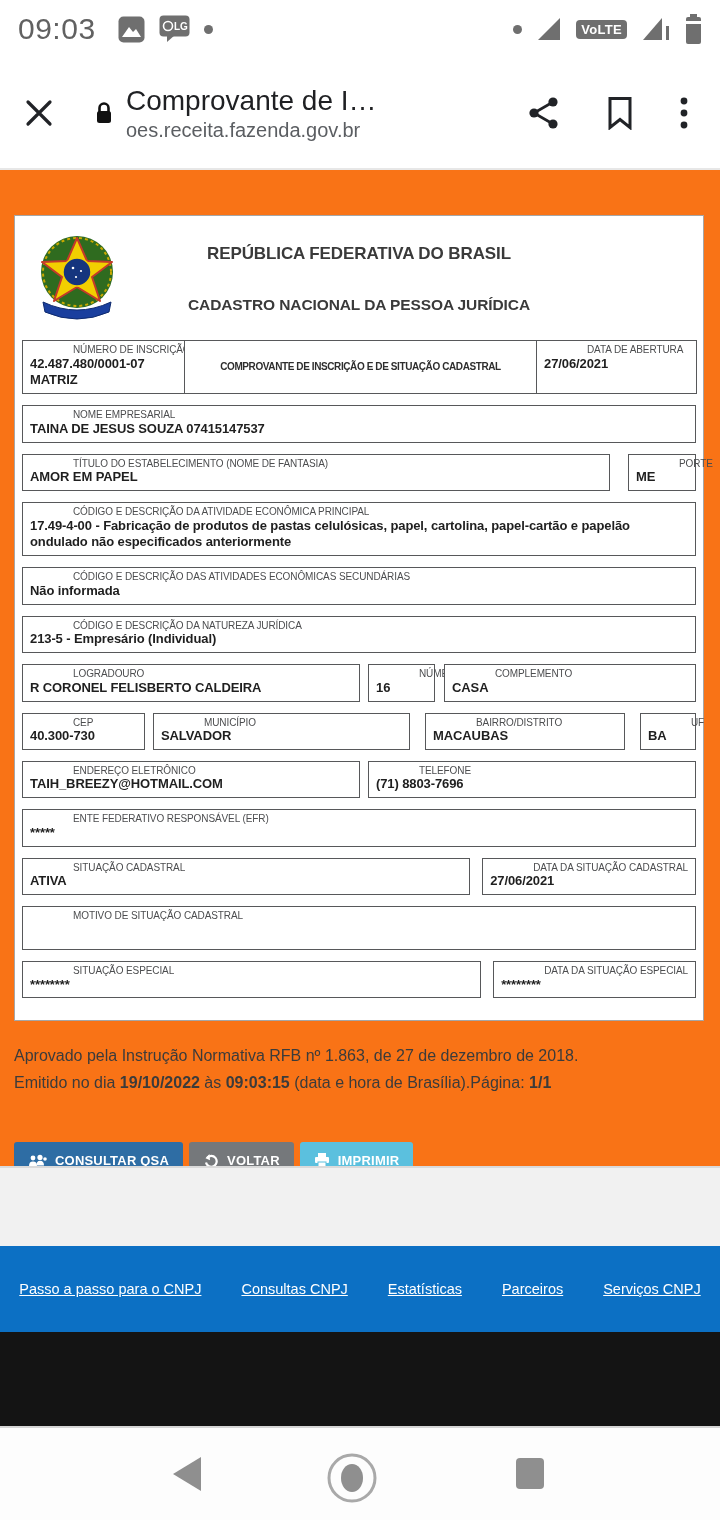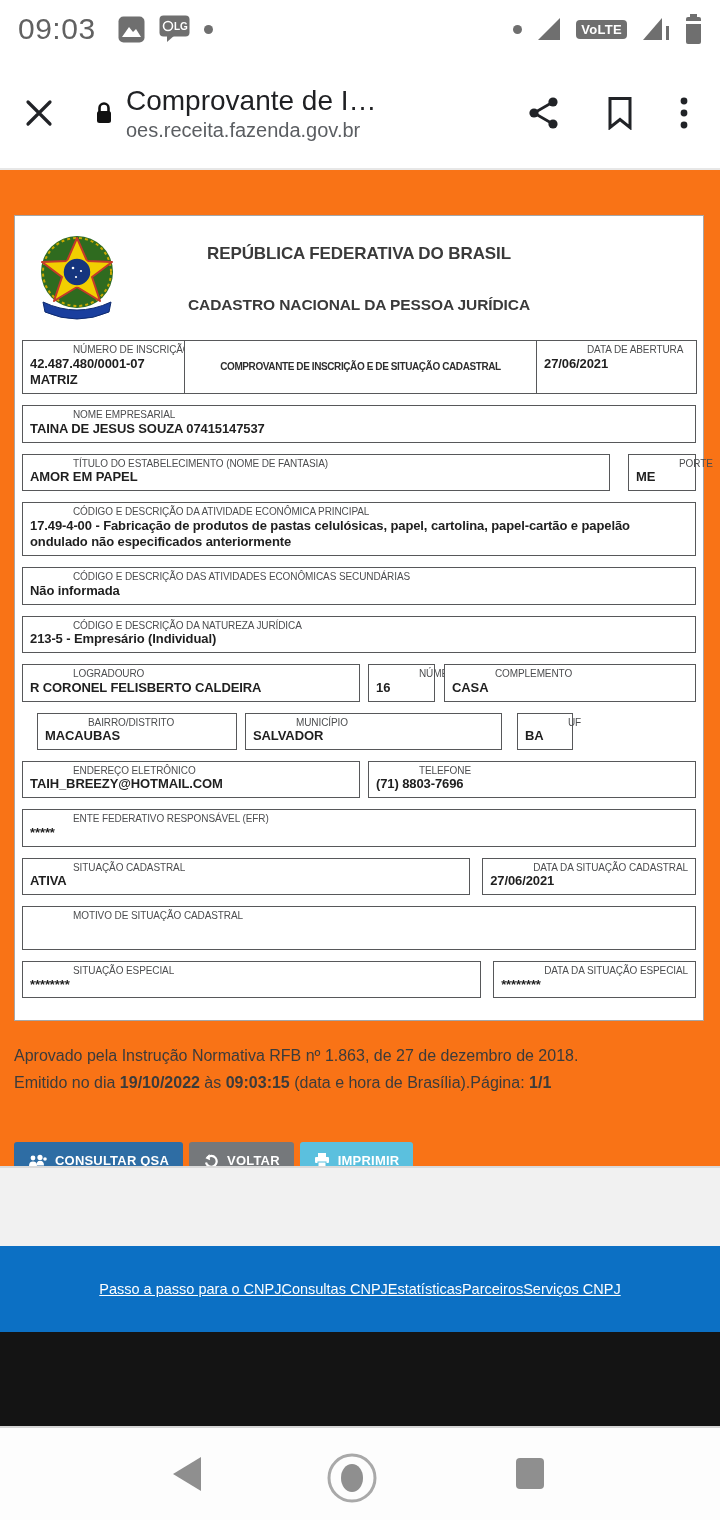--- a/index.html
+++ b/index.html
@@ -60,21 +60,21 @@
   .btn-row { display:flex; gap:6px; margin:50px 0 0 14px; }
   .btn { display:inline-flex; align-items:center; gap:8px; height:37px; padding:0 14px;
     border:none; border-radius:3px; color:#fff; font-weight:bold; font-size:13px;
     font-family:"Liberation Sans", sans-serif; letter-spacing:0.2px; cursor:pointer; }
   .btn-primary { background:#2e6da4; }
   .btn-gray { background:#75787b; }
   .btn-info { background:#5bc0de; }
 
   
   .graystrip { height:80px; background:#f1f1f1; border-top:2px solid #dadada; }
-  .bluefooter { height:86px; background:#0c70c4; display:flex; align-items:center; justify-content:center; }
+  .bluefooter { height:86px; background:#0c70c4; display:flex; align-items:center; justify-content:center; gap:40px; }
   .bluefooter a { color:#fff; font-size:14.5px; text-decoration:underline; white-space:nowrap; }
   .blackband { height:94px; background:#141414; }
 
   
   .navbar { height:94px; background:#fdfdfd; border-top:2px solid #d6d6d6; position:relative; }
   .nav-back { position:absolute; left:173px; top:29px; width:0; height:0;
     border-top:17px solid transparent; border-bottom:17px solid transparent; border-right:28px solid #8f8f8f; }
   .nav-home { position:absolute; left:326px; top:24px; }
   .nav-recents { position:absolute; left:516px; top:30px; width:28px; height:31px; border-radius:4px; background:#8f8f8f; }
   .icon { display:inline-block; line-height:0; }
@@ -249,27 +249,31 @@
             <div class="lbl">NÚMERO</div>
             <div class="val">16</div>
           </div>
           <div class="cell w-compl">
             <div class="lbl">COMPLEMENTO</div>
             <div class="val">CASA</div>
           </div>
         </div>
 
         <div class="row">
+          <div class="cell w-cep">
+            <div class="lbl">CEP</div>
+            <div class="val">40.300-730</div>
+          </div>
+          <div class="cell w-munic">
+            <div class="lbl">MUNICÍPIO</div>
+            <div class="val">SALVADOR</div>
+          </div>
           <div class="cell w-bairro">
             <div class="lbl">BAIRRO/DISTRITO</div>
             <div class="val">MACAUBAS</div>
-          </div>
-          <div class="cell w-munic">
-            <div class="lbl">MUNICÍPIO</div>
-            <div class="val">SALVADOR</div>
           </div>
           <div class="cell w-uf">
             <div class="lbl">UF</div>
             <div class="val">BA</div>
           </div>
         </div>
 
         <div class="row">
           <div class="cell w-email">
             <div class="lbl">ENDEREÇO ELETRÔNICO</div>

